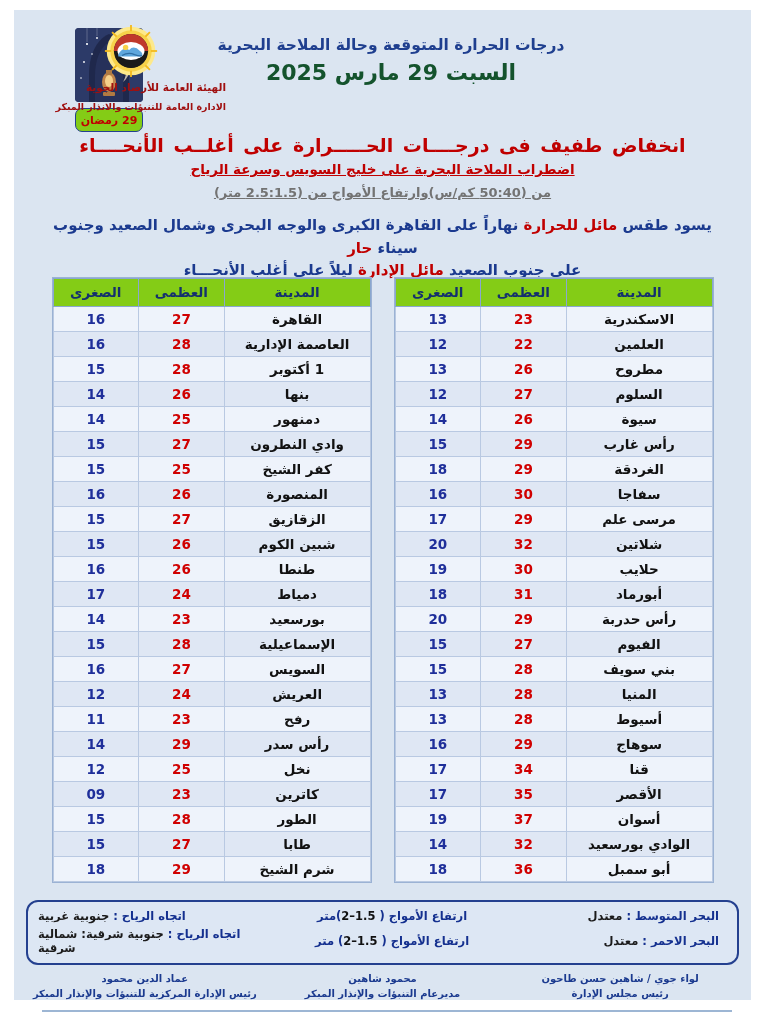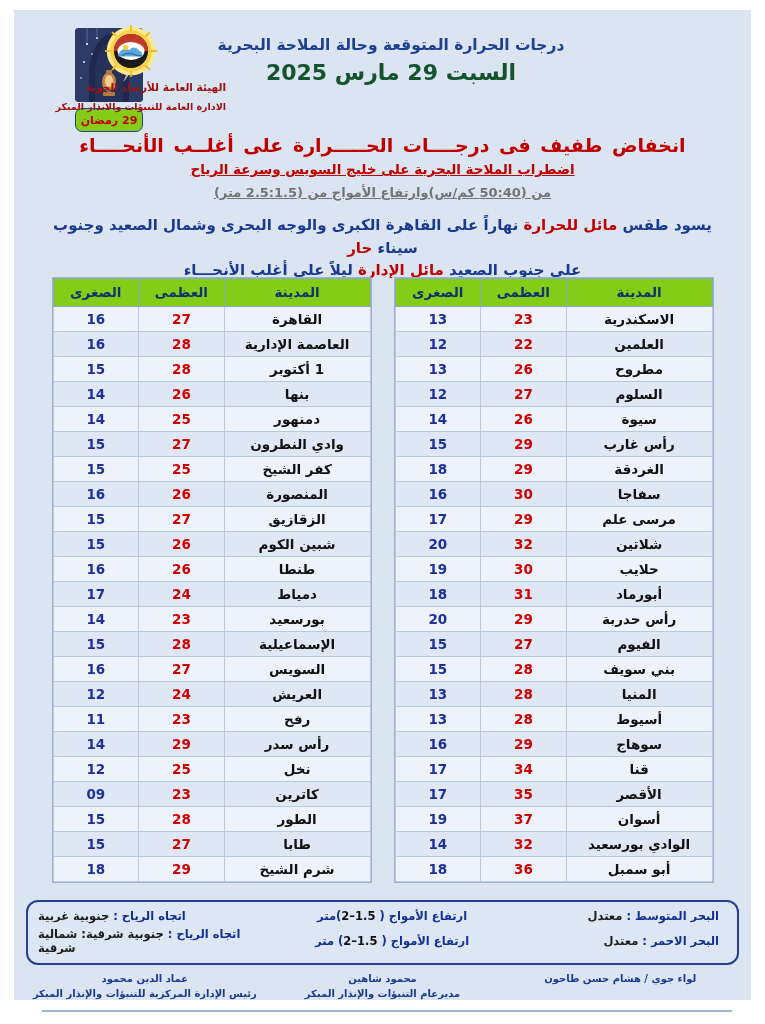--- a/index.html
+++ b/index.html
@@ -604,21 +604,22 @@
           <span>ارتفاع الأمواج ( </span><span class="num">1.5–2</span><span>) متر</span>
         </div>
         <div class="sea-wind">
           <span>اتجاه الرياح : </span><span class="val">جنوبية شرقية: شمالية شرقية</span>
         </div>
       </div>
     </div>
 
     <div class="footer">
       <div class="sig">
-        <div>لواء جوي / هشام حسن طاحون</div>
+        <div>لواء جوي / شاهين حسن طاحون</div>
+        <div>رئيس مجلس الإدارة</div>
       </div>
       <div class="sig">
         <div>محمود شاهين</div>
         <div>مديرعام التنبؤات والإنذار المبكر</div>
       </div>
       <div class="sig">
         <div>عماد الدين محمود</div>
         <div>رئيس الإدارة المركزية للتنبؤات والإنذار المبكر</div>
       </div>
     </div>

